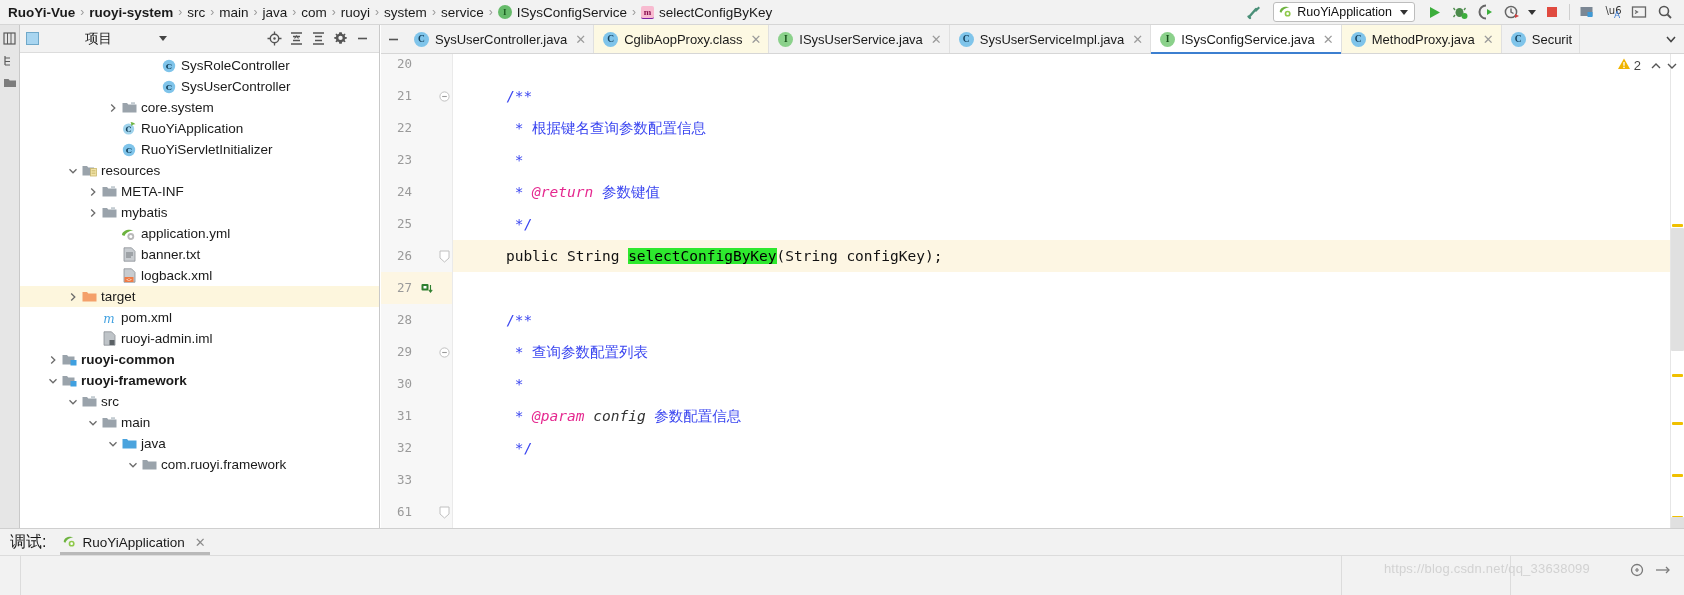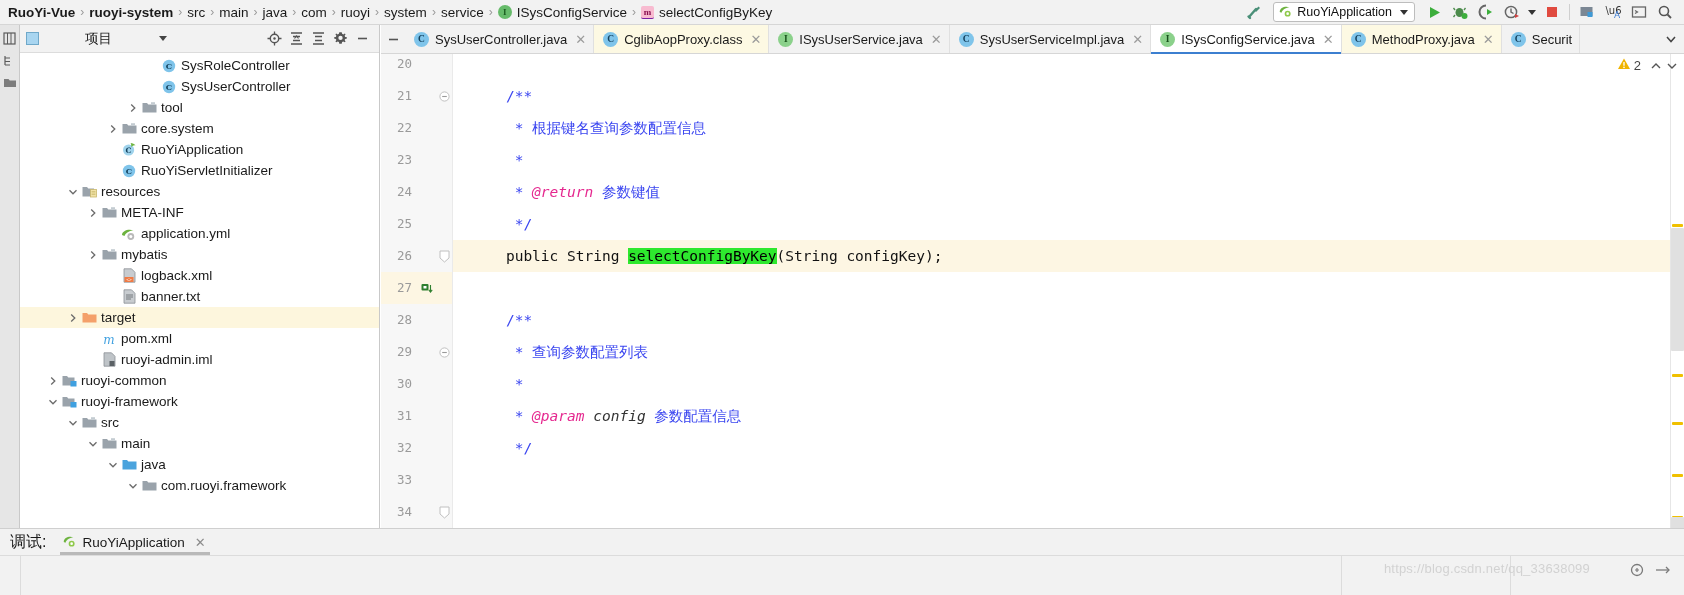--- a/index.html
+++ b/index.html
@@ -86,21 +86,21 @@
   .node {
     height: 21px; display: flex; align-items: center;
     white-space: nowrap; font-size: 13.5px; color: #1a1a1a; padding-right: 4px;
   }
   .node.sel { background: #d4d4d4; }
   .node.hl  { background: #fdf6dd; }
   .arrow { width: 14px; height: 21px; display: inline-flex; align-items: center; justify-content: center; flex: 0 0 14px; }
   .arrow svg { display: block; }
   .nicon { width: 18px; height: 21px; display: inline-flex; align-items: center; justify-content: center; flex: 0 0 18px; margin-right: 3px; }
   .nlabel { line-height: 21px; }
-  .nlabel.b { font-weight: normal; }
+  .nlabel.b { font-weight: bold; }
 
   
   .editor-wrap {
     position: absolute; left: 381px; top: 25px; width: 1303px; height: 503px;
     background: #ffffff; display: flex; flex-direction: column;
   }
   .tabbar {
     height: 29px; min-height: 29px; background: #f2f2f2;
     border-bottom: 1px solid #d6d6d6;
     display: flex; align-items: stretch;
@@ -404,35 +404,20 @@
           <span class="arrow"></span>
           <span class="nicon">
             <svg width="14" height="14" viewBox="0 0 14 14">
               <circle cx="7" cy="7" r="6.2" fill="#7fc4ea"></circle>
               <text x="7" y="10.2" text-anchor="middle" font-family="DejaVu Serif" font-size="8" font-weight="bold" fill="#13405c">C</text>
             </svg>
           </span>
           <span class="nlabel">SysUserController</span>
         </div>
         <div class="node">
-          <span style="width: 106px; flex: 0 0 auto;"></span>
-          <span class="arrow">
-            <svg width="10" height="10" viewBox="0 0 10 10">
-              <path d="M3.2 1.5 L6.8 5 L3.2 8.5" stroke="#6b6b6b" stroke-width="1.3" fill="none"></path>
-            </svg>
-          </span>
-          <span class="nicon">
-            <svg width="15" height="13" viewBox="0 0 15 13">
-              <path d="M0.5 2 L5 2 L6.3 3.6 L14.5 3.6 L14.5 11.5 L0.5 11.5 Z" fill="#9aa3ab"></path>
-              <rect x="9" y="1.2" width="4" height="2.2" fill="#c4ccd2"></rect>
-            </svg>
-          </span>
-          <span class="nlabel">tool</span>
-        </div>
-        <div class="node">
           <span style="width: 86px; flex: 0 0 auto;"></span>
           <span class="arrow">
             <svg width="10" height="10" viewBox="0 0 10 10">
               <path d="M3.2 1.5 L6.8 5 L3.2 8.5" stroke="#6b6b6b" stroke-width="1.3" fill="none"></path>
             </svg>
           </span>
           <span class="nicon">
             <svg width="15" height="13" viewBox="0 0 15 13">
               <path d="M0.5 2 L5 2 L6.3 3.6 L14.5 3.6 L14.5 11.5 L0.5 11.5 Z" fill="#9aa3ab"></path>
               <rect x="9" y="1.2" width="4" height="2.2" fill="#c4ccd2"></rect>
@@ -488,68 +473,68 @@
           </span>
           <span class="nicon">
             <svg width="15" height="13" viewBox="0 0 15 13">
               <path d="M0.5 2 L5 2 L6.3 3.6 L14.5 3.6 L14.5 11.5 L0.5 11.5 Z" fill="#9aa3ab"></path>
               <rect x="9" y="1.2" width="4" height="2.2" fill="#c4ccd2"></rect>
             </svg>
           </span>
           <span class="nlabel">META-INF</span>
         </div>
         <div class="node">
+          <span style="width: 66px; flex: 0 0 auto;"></span>
+          <span class="arrow">
+            <svg width="10" height="10" viewBox="0 0 10 10">
+              <path d="M3.2 1.5 L6.8 5 L3.2 8.5" stroke="#6b6b6b" stroke-width="1.3" fill="none"></path>
+            </svg>
+          </span>
+          <span class="nicon">
+            <svg width="15" height="13" viewBox="0 0 15 13">
+              <path d="M0.5 2 L5 2 L6.3 3.6 L14.5 3.6 L14.5 11.5 L0.5 11.5 Z" fill="#9aa3ab"></path>
+              <rect x="9" y="1.2" width="4" height="2.2" fill="#c4ccd2"></rect>
+            </svg>
+          </span>
+          <span class="nlabel">mybatis</span>
+        </div>
+        <div class="node">
           <span style="width: 86px; flex: 0 0 auto;"></span>
           <span class="arrow"></span>
           <span class="nicon">
             <svg width="16" height="14" viewBox="0 0 16 14">
               <path d="M1 8 C1 3.5, 8 1.5, 12.5 3.5 C9.5 3.5, 4.5 5.5, 3.5 9 Z" fill="#6db33f"></path>
               <circle cx="9.8" cy="9.5" r="3.4" fill="#b9b9b9"></circle>
               <circle cx="9.8" cy="9.5" r="1.5" fill="#fff"></circle>
             </svg>
           </span>
           <span class="nlabel">application.yml</span>
         </div>
         <div class="node">
-          <span style="width: 66px; flex: 0 0 auto;"></span>
-          <span class="arrow">
-            <svg width="10" height="10" viewBox="0 0 10 10">
-              <path d="M3.2 1.5 L6.8 5 L3.2 8.5" stroke="#6b6b6b" stroke-width="1.3" fill="none"></path>
-            </svg>
-          </span>
-          <span class="nicon">
-            <svg width="15" height="13" viewBox="0 0 15 13">
-              <path d="M0.5 2 L5 2 L6.3 3.6 L14.5 3.6 L14.5 11.5 L0.5 11.5 Z" fill="#9aa3ab"></path>
-              <rect x="9" y="1.2" width="4" height="2.2" fill="#c4ccd2"></rect>
-            </svg>
-          </span>
-          <span class="nlabel">mybatis</span>
+          <span style="width: 86px; flex: 0 0 auto;"></span>
+          <span class="arrow"></span>
+          <span class="nicon">
+            <svg width="13" height="15" viewBox="0 0 13 15">
+              <path d="M1 0.8 L8.5 0.8 L12 4.3 L12 14.2 L1 14.2 Z" fill="#c8ccd0" stroke="#8c9196" stroke-width="0.8"></path>
+              <path d="M3 6 L10 6 M3 8 L10 8 M3 10 L8 10" stroke="#6b7075" stroke-width="0.9"></path>
+            </svg>
+          </span>
+          <span class="nlabel">banner.txt</span>
         </div>
         <div class="node">
           <span style="width: 86px; flex: 0 0 auto;"></span>
           <span class="arrow"></span>
           <span class="nicon">
             <svg width="13" height="15" viewBox="0 0 13 15">
               <path d="M1 0.8 L8.5 0.8 L12 4.3 L12 14.2 L1 14.2 Z" fill="#c8ccd0" stroke="#8c9196" stroke-width="0.8"></path>
               <rect x="1.5" y="9" width="9" height="5" fill="#f07b45"></rect>
               <text x="6" y="13.3" text-anchor="middle" font-family="DejaVu Sans Mono" font-size="4.6" fill="#fff">&lt;&gt;</text>
             </svg>
           </span>
           <span class="nlabel">logback.xml</span>
-        </div>
-        <div class="node">
-          <span style="width: 86px; flex: 0 0 auto;"></span>
-          <span class="arrow"></span>
-          <span class="nicon">
-            <svg width="13" height="15" viewBox="0 0 13 15">
-              <path d="M1 0.8 L8.5 0.8 L12 4.3 L12 14.2 L1 14.2 Z" fill="#c8ccd0" stroke="#8c9196" stroke-width="0.8"></path>
-              <path d="M3 6 L10 6 M3 8 L10 8 M3 10 L8 10" stroke="#6b7075" stroke-width="0.9"></path>
-            </svg>
-          </span>
-          <span class="nlabel">banner.txt</span>
         </div>
         <div class="node hl">
           <span style="width: 46px; flex: 0 0 auto;"></span>
           <span class="arrow">
             <svg width="10" height="10" viewBox="0 0 10 10">
               <path d="M3.2 1.5 L6.8 5 L3.2 8.5" stroke="#6b6b6b" stroke-width="1.3" fill="none"></path>
             </svg>
           </span>
           <span class="nicon">
             <svg width="15" height="13" viewBox="0 0 15 13">
@@ -804,21 +789,21 @@
             <div class="grow">
               <span class="lnum">31</span>
             </div>
             <div class="grow">
               <span class="lnum">32</span>
             </div>
             <div class="grow">
               <span class="lnum">33</span>
             </div>
             <div class="grow">
-              <span class="lnum">34</span>
+              <span class="lnum">61</span>
               <span class="gmark" style="left: 58px;">
                 <svg width="11" height="13" viewBox="0 0 11 13">
                   <path d="M1 1 L10 1 L10 8 L5.5 12 L1 8 Z" stroke="#c0c0c0" stroke-width="1" fill="#fff"></path>
                 </svg>
               </span>
             </div>
           </div>
       </div>
       <div class="code">
         <div id="codelines" style="margin-top:-6px">

